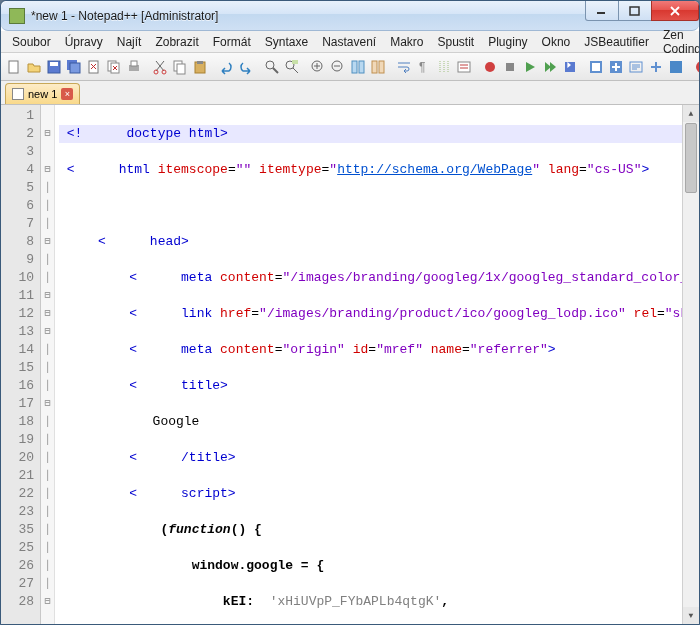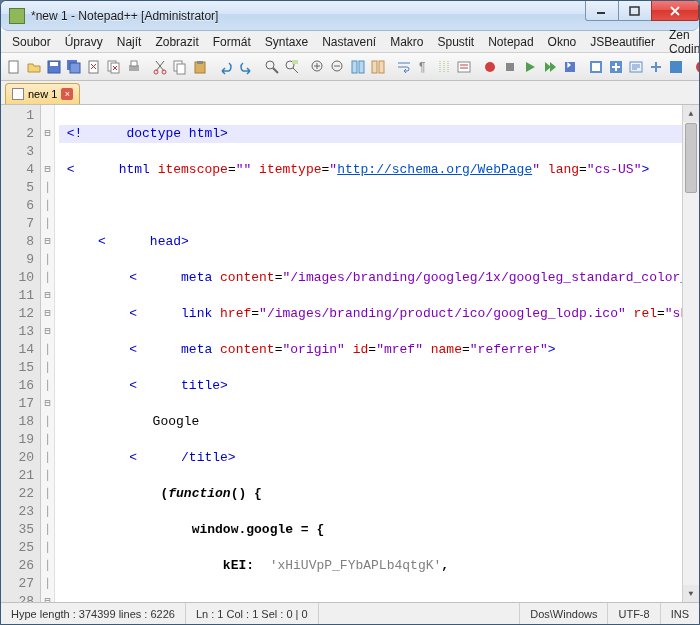--- a/index.html
+++ b/index.html
@@ -81,21 +81,21 @@
   <div class="menubar">
     <span>Soubor</span>
     <span>Úpravy</span>
     <span>Najít</span>
     <span>Zobrazit</span>
     <span>Formát</span>
     <span>Syntaxe</span>
     <span>Nastavení</span>
     <span>Makro</span>
     <span>Spustit</span>
-    <span>Notepad</span>
+    <span>Pluginy</span>
     <span>Okno</span>
     <span>JSBeautifier</span>
     <span>Zen Coding</span>
 
   </div>
 
   <div class="toolbar">
     <div class="tb">
         <svg viewBox="0 0 16 16">
           <rect x="3" y="2" width="9" height="12" fill="#fff" stroke="#7a7a7a"></rect>
@@ -369,20 +369,21 @@
 <div class="line cl-cur"> <span class="t-ang">&lt;!</span><span class="t-tag">doctype html</span><span class="t-ang">&gt;</span></div>
 <div class="line"> <span class="t-ang">&lt;</span><span class="t-tag">html</span> <span class="t-attr">itemscope</span><span class="t-eq">=</span><span class="t-str">""</span> <span class="t-attr">itemtype</span><span class="t-eq">=</span><span class="t-str">"</span><span class="t-url">http://schema.org/WebPage</span><span class="t-str">"</span> <span class="t-attr">lang</span><span class="t-eq">=</span><span class="t-str">"cs-US"</span><span class="t-ang">&gt;</span></div>
 <div class="line"> </div>
 <div class="line">     <span class="t-ang">&lt;</span><span class="t-tag">head</span><span class="t-ang">&gt;</span></div>
 <div class="line">         <span class="t-ang">&lt;</span><span class="t-tag">meta</span> <span class="t-attr">content</span><span class="t-eq">=</span><span class="t-str">"/images/branding/googleg/1x/googleg_standard_color_128dp.png"</span> </div>
 <div class="line">         <span class="t-ang">&lt;</span><span class="t-tag">link</span> <span class="t-attr">href</span><span class="t-eq">=</span><span class="t-str">"/images/branding/product/ico/googleg_lodp.ico"</span> <span class="t-attr">rel</span><span class="t-eq">=</span><span class="t-str">"shortcut icon"</span></div>
 <div class="line">         <span class="t-ang">&lt;</span><span class="t-tag">meta</span> <span class="t-attr">content</span><span class="t-eq">=</span><span class="t-str">"origin"</span> <span class="t-attr">id</span><span class="t-eq">=</span><span class="t-str">"mref"</span> <span class="t-attr">name</span><span class="t-eq">=</span><span class="t-str">"referrer"</span><span class="t-ang">&gt;</span></div>
 <div class="line">         <span class="t-ang">&lt;</span><span class="t-tag">title</span><span class="t-ang">&gt;</span></div>
 <div class="line">            Google</div>
 <div class="line">         <span class="t-ang">&lt;</span><span class="t-tag">/title</span><span class="t-ang">&gt;</span></div>
+<div class="line">         <span class="t-ang">&lt;</span><span class="t-tag">script</span><span class="t-ang">&gt;</span></div>
 <div class="line">             <span class="t-pun">(</span><span class="t-kw">function</span><span class="t-pun">() {</span></div>
 <div class="line">                 <span class="t-fn">window.google = </span><span class="t-pun">{</span></div>
 <div class="line">                     <span class="t-fn">kEI: </span> <span class="t-lit">'xHiUVpP_FYbAPLb4qtgK'</span><span class="t-pun">,</span></div>
 
 
 
 
 
 
 
@@ -396,22 +397,14 @@
 
 
     </div>
     <div class="scroll-v">
       <div class="arr up">▲</div>
       <div class="thumb"></div>
       <div class="arr dn">▼</div>
     </div>
   </div>
 
-  <div class="status">
-    <div class="cell">Hype length : 374399    lines : 6226</div>
-    <div class="cell">Ln : 1   Col : 1   Sel : 0 | 0</div>
-    <div class="cell spacer"></div>
-    <div class="cell">Dos\Windows</div>
-    <div class="cell">UTF-8</div>
-    <div class="cell">INS</div>
-  </div>
 
 </div>
 
 </body></html>

